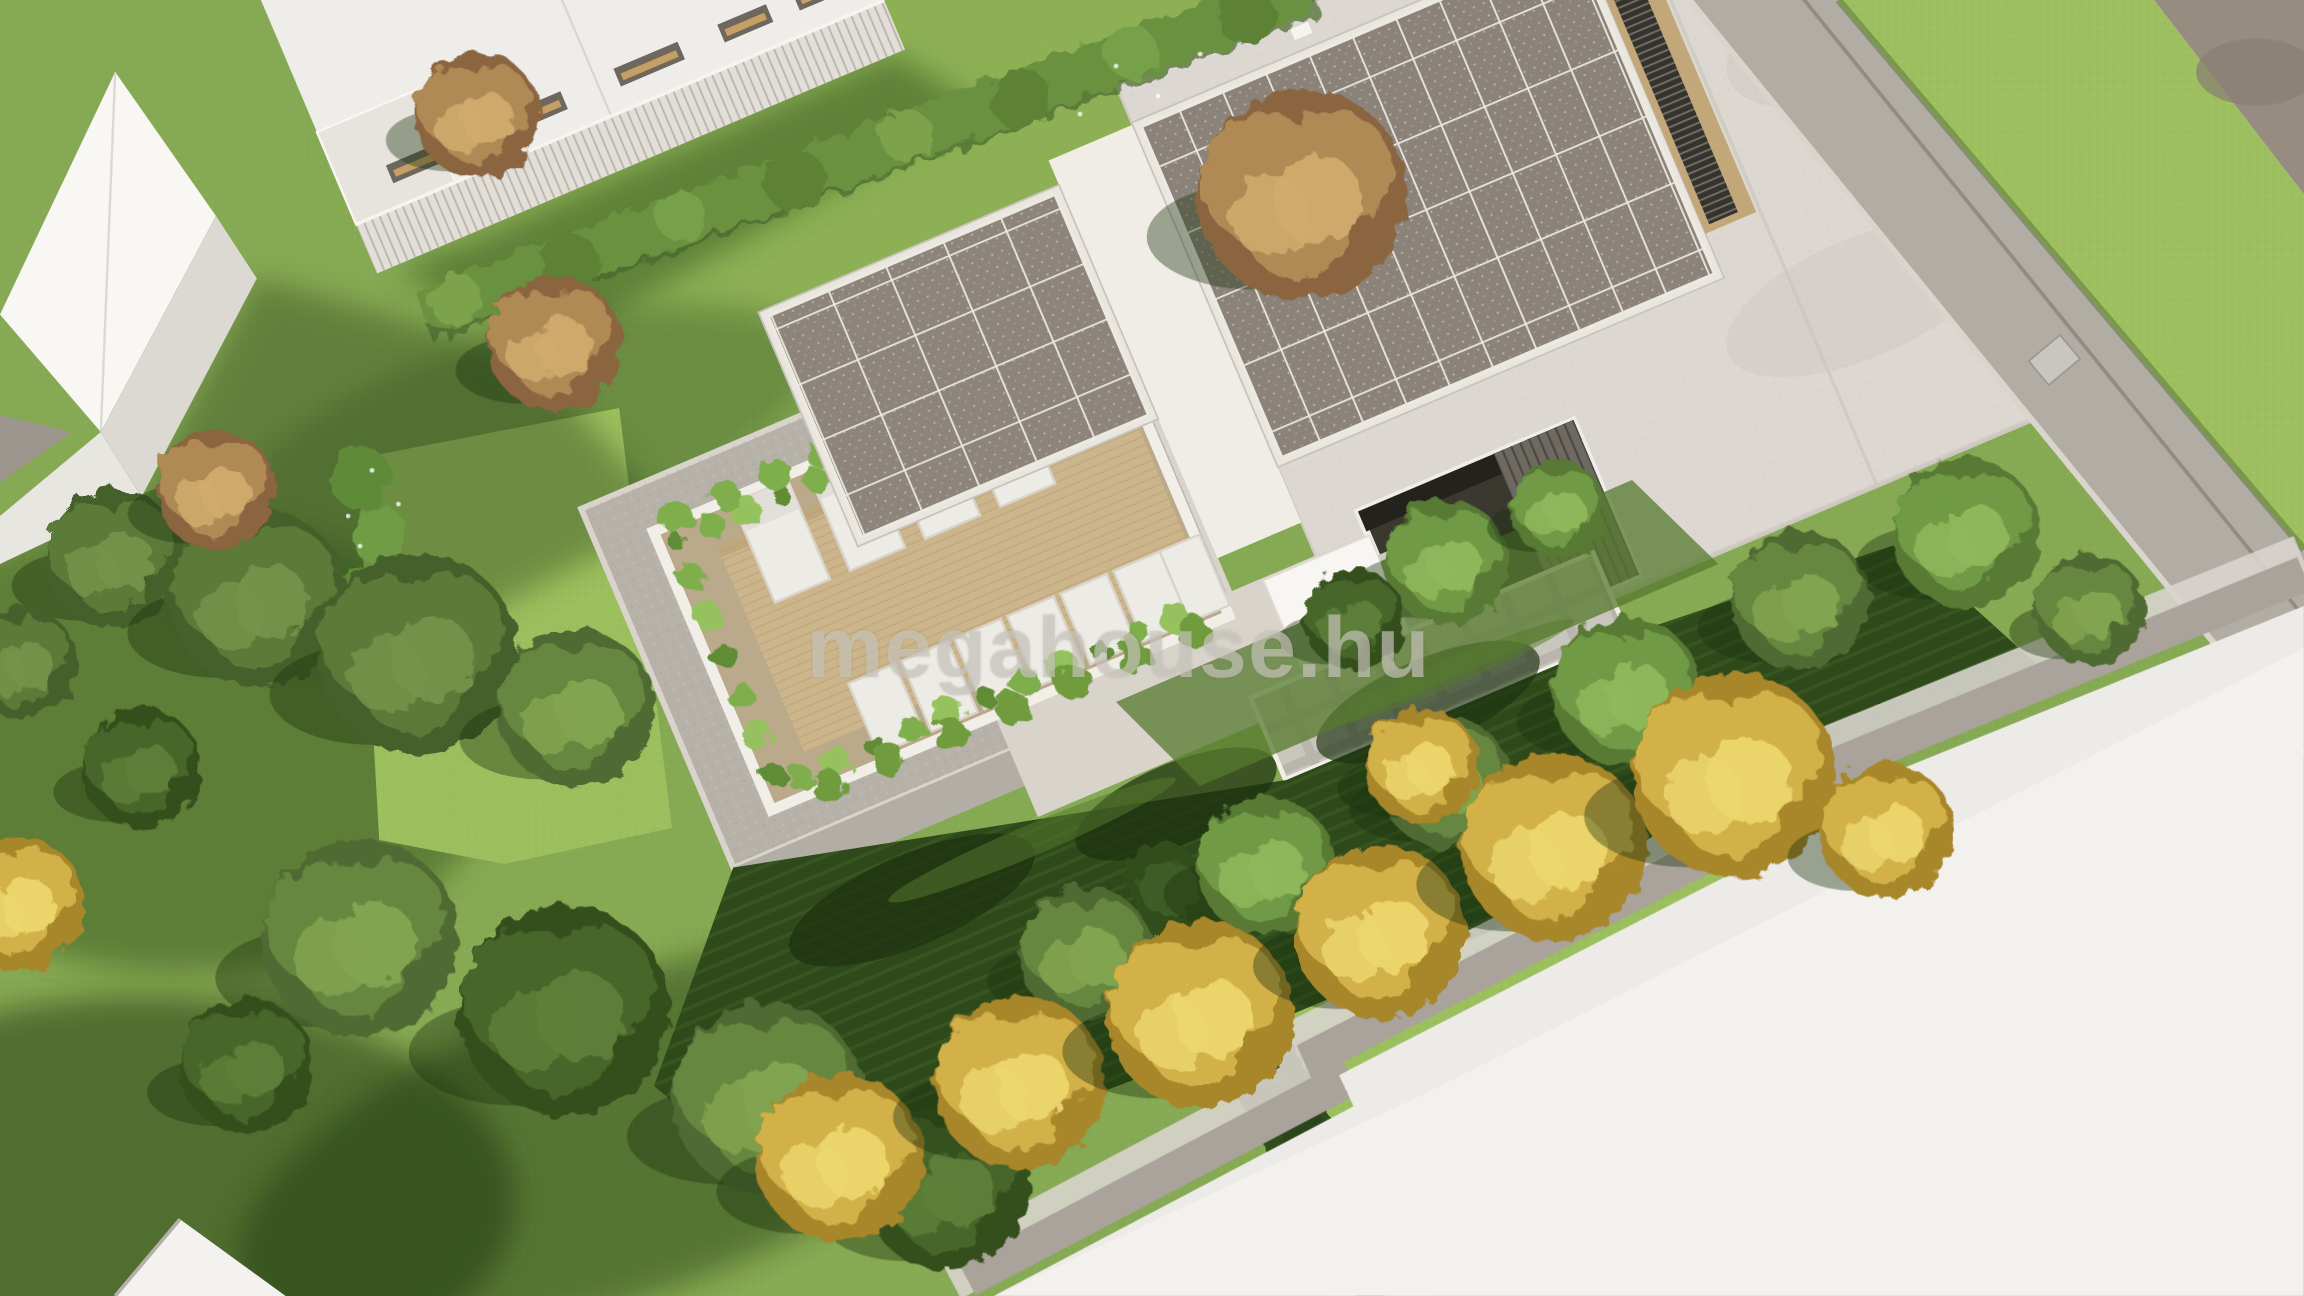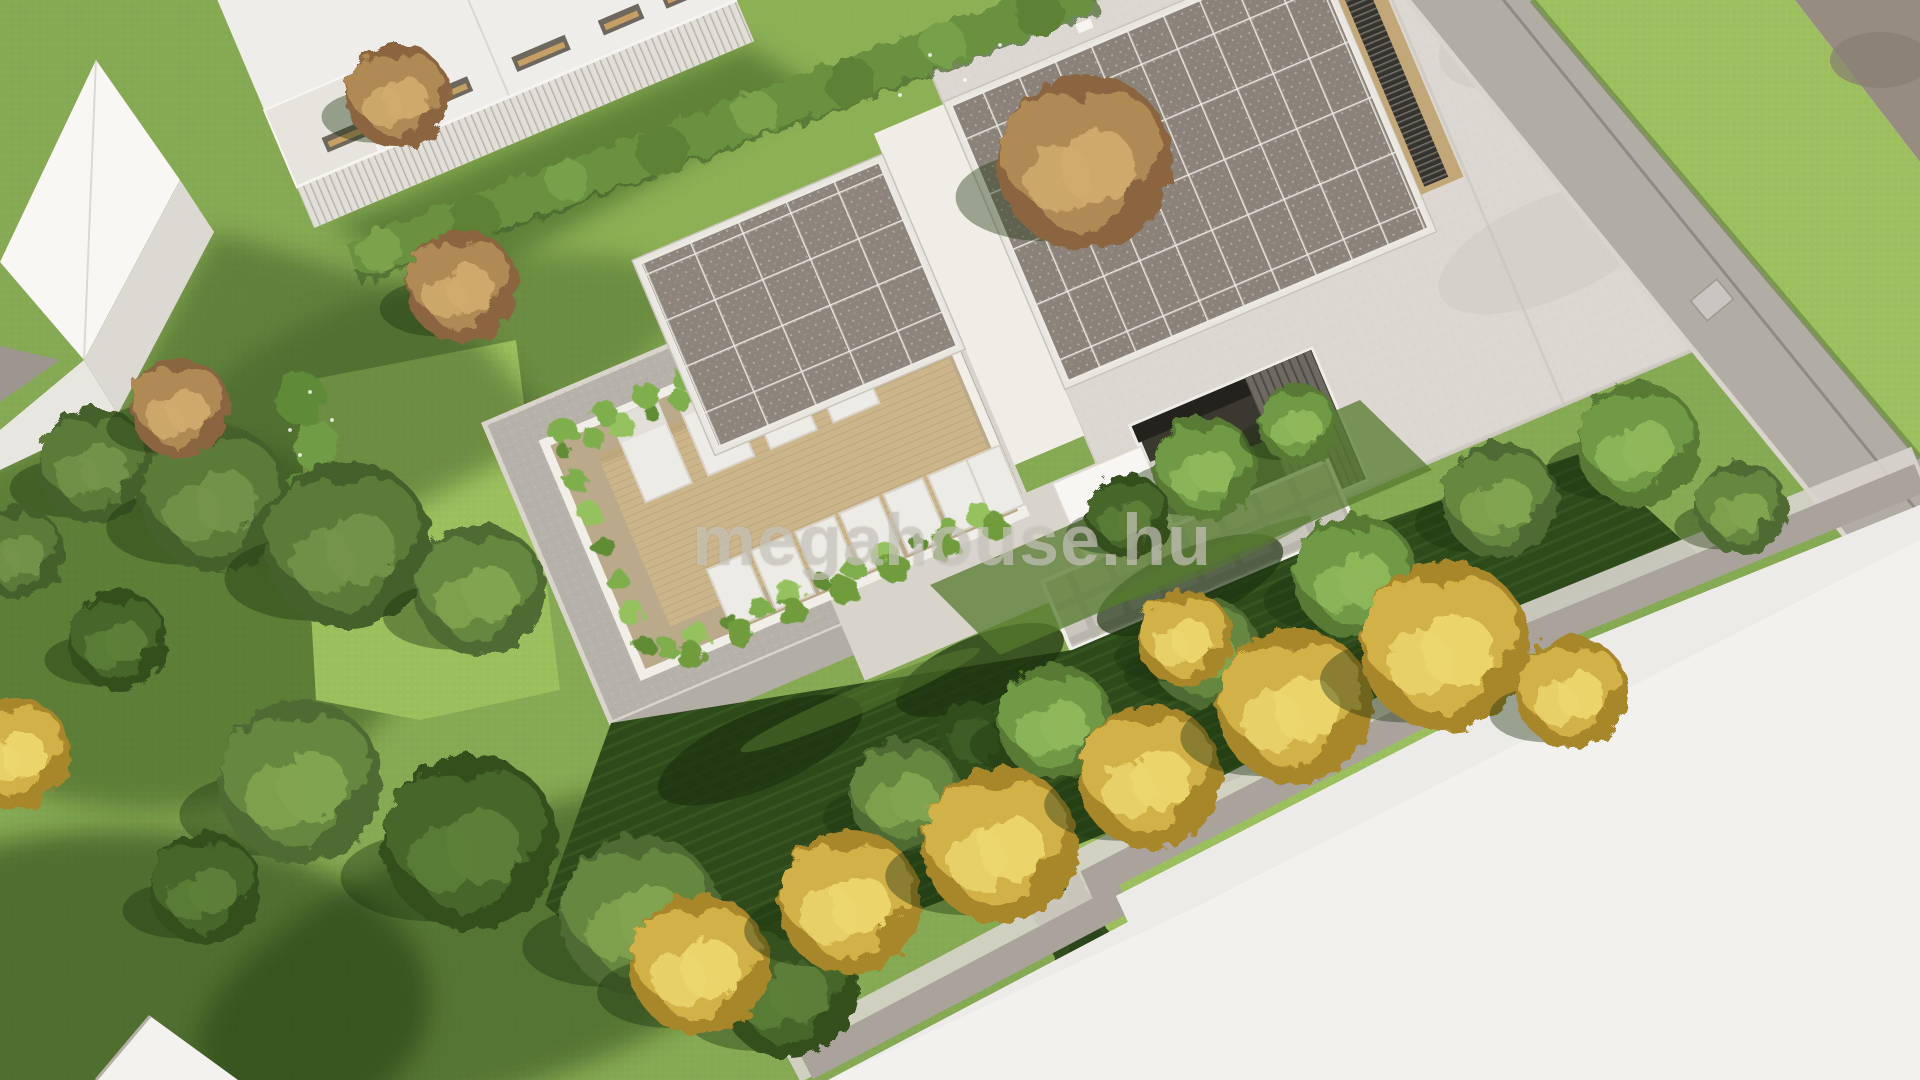--- a/index.html
+++ b/index.html
@@ -1,20 +1,20 @@
 <!DOCTYPE html>
 <html><head>
 <meta charset="utf-8">
 <style>
   html,body{margin:0;padding:0;background:#222;}
   .scene{position:relative;width:1920px;height:1080px;overflow:hidden;background:#86a953;
          font-family:"Liberation Sans",sans-serif;}
   .scene svg{position:absolute;left:0;top:0;}
   .watermark{
-    position:absolute;left:692px;top:492px;width:520px;height:96px;
+    position:absolute;left:672px;top:492px;width:520px;height:96px;
     font-size:72px;font-weight:bold;letter-spacing:1px;line-height:96px;
     color:rgba(206,203,196,0.62);
     text-shadow:0 0 2px rgba(120,115,108,0.25);
     user-select:none;white-space:nowrap;
   }
 </style>
 </head>
 <body>
 
 <div class="scene">

